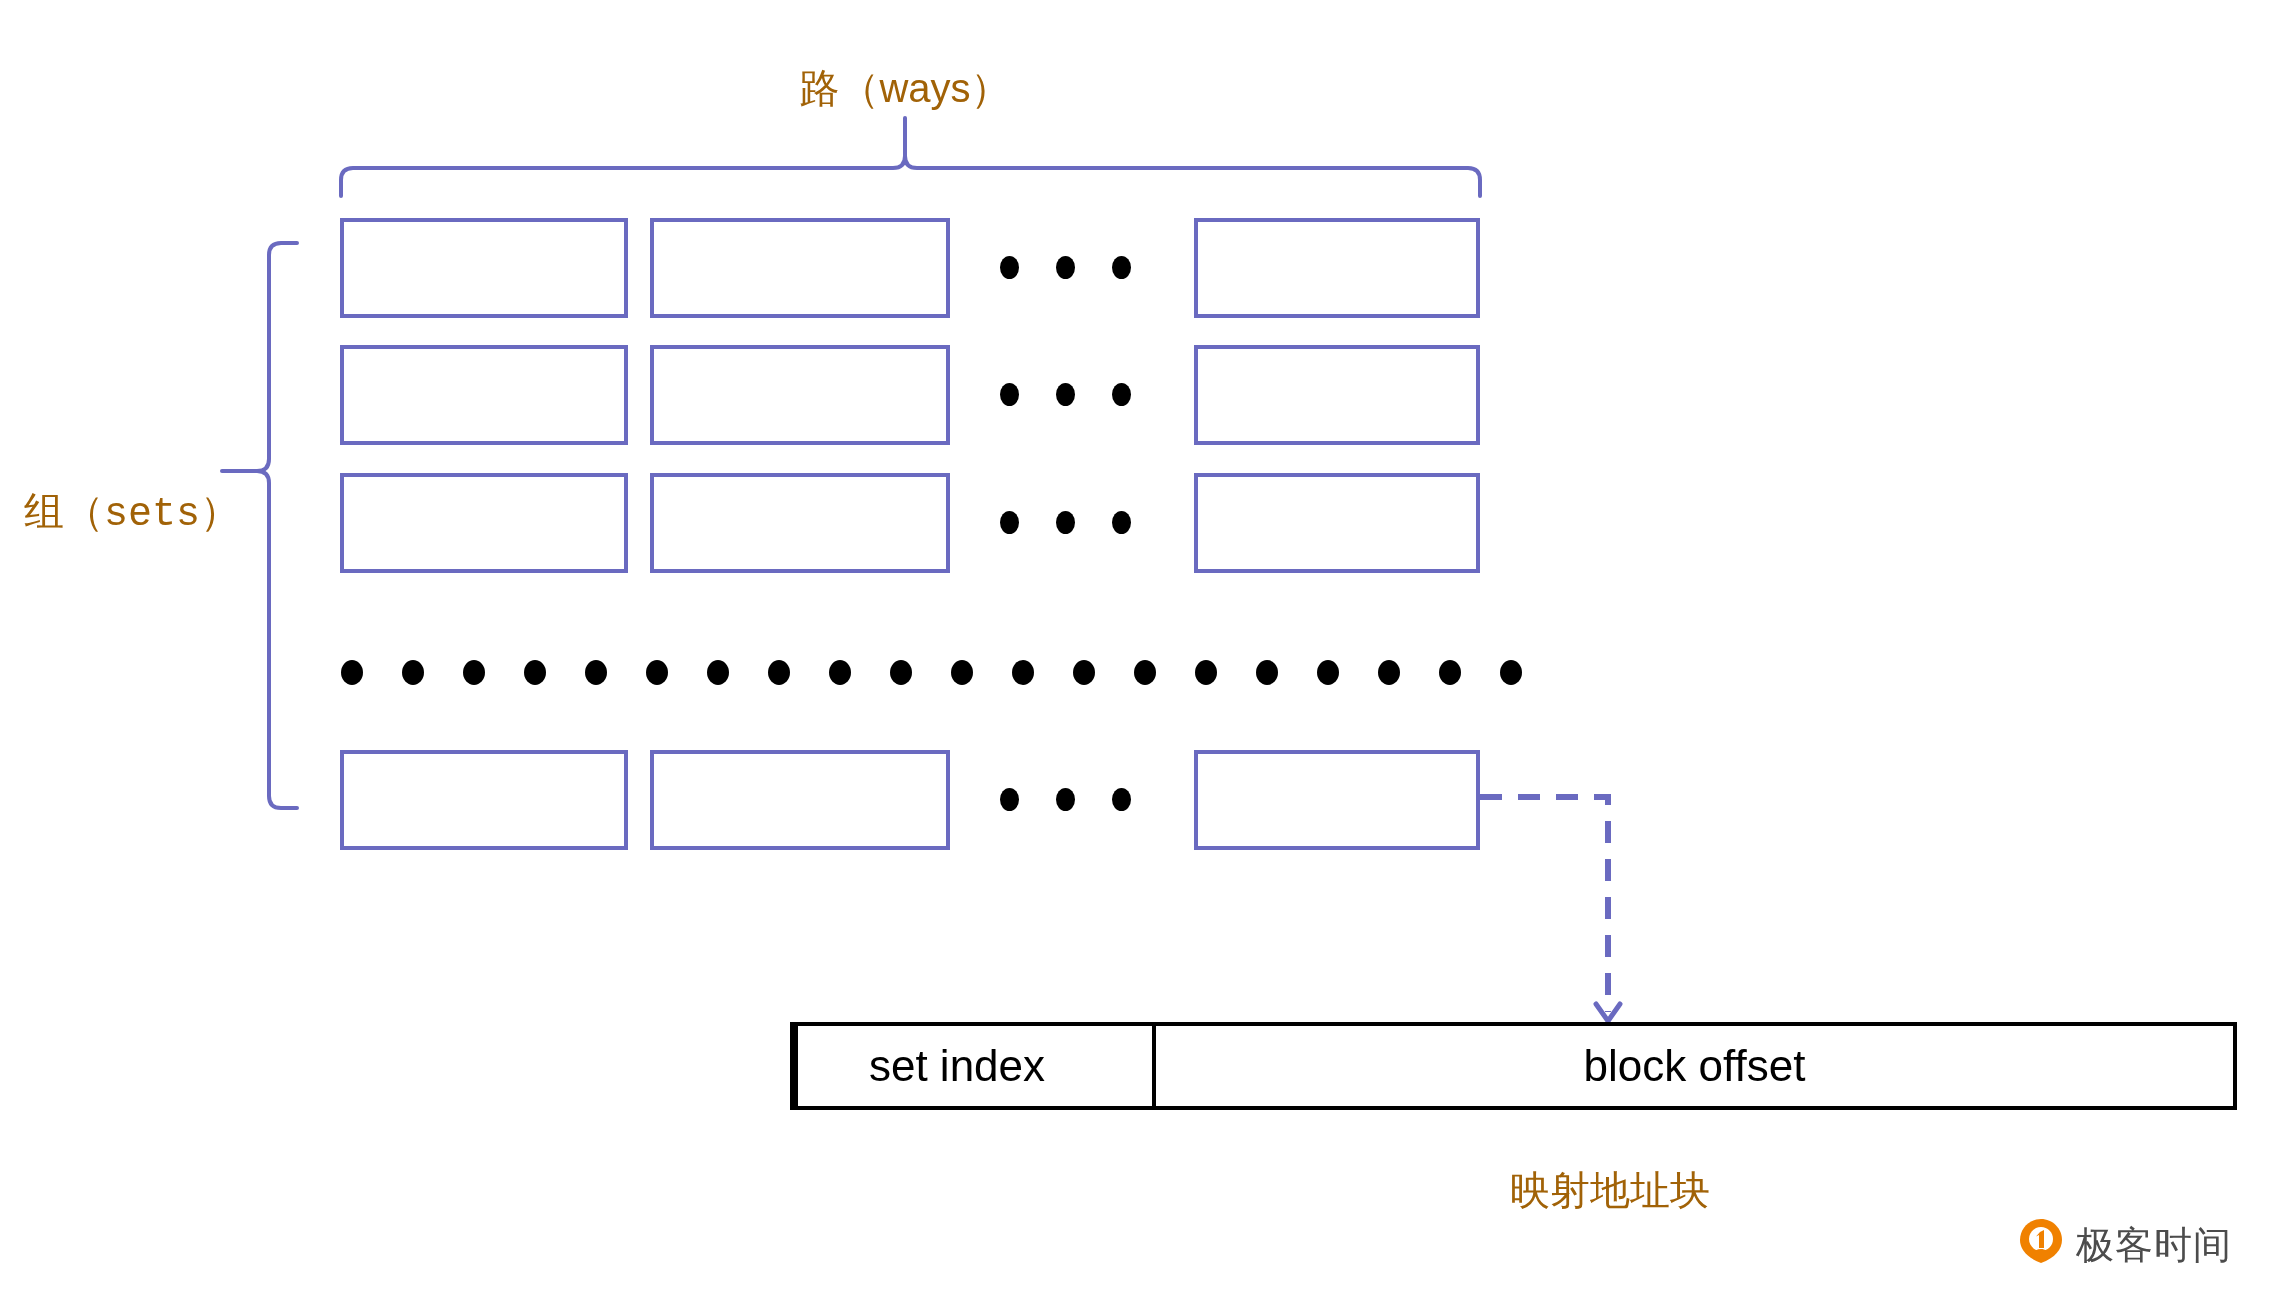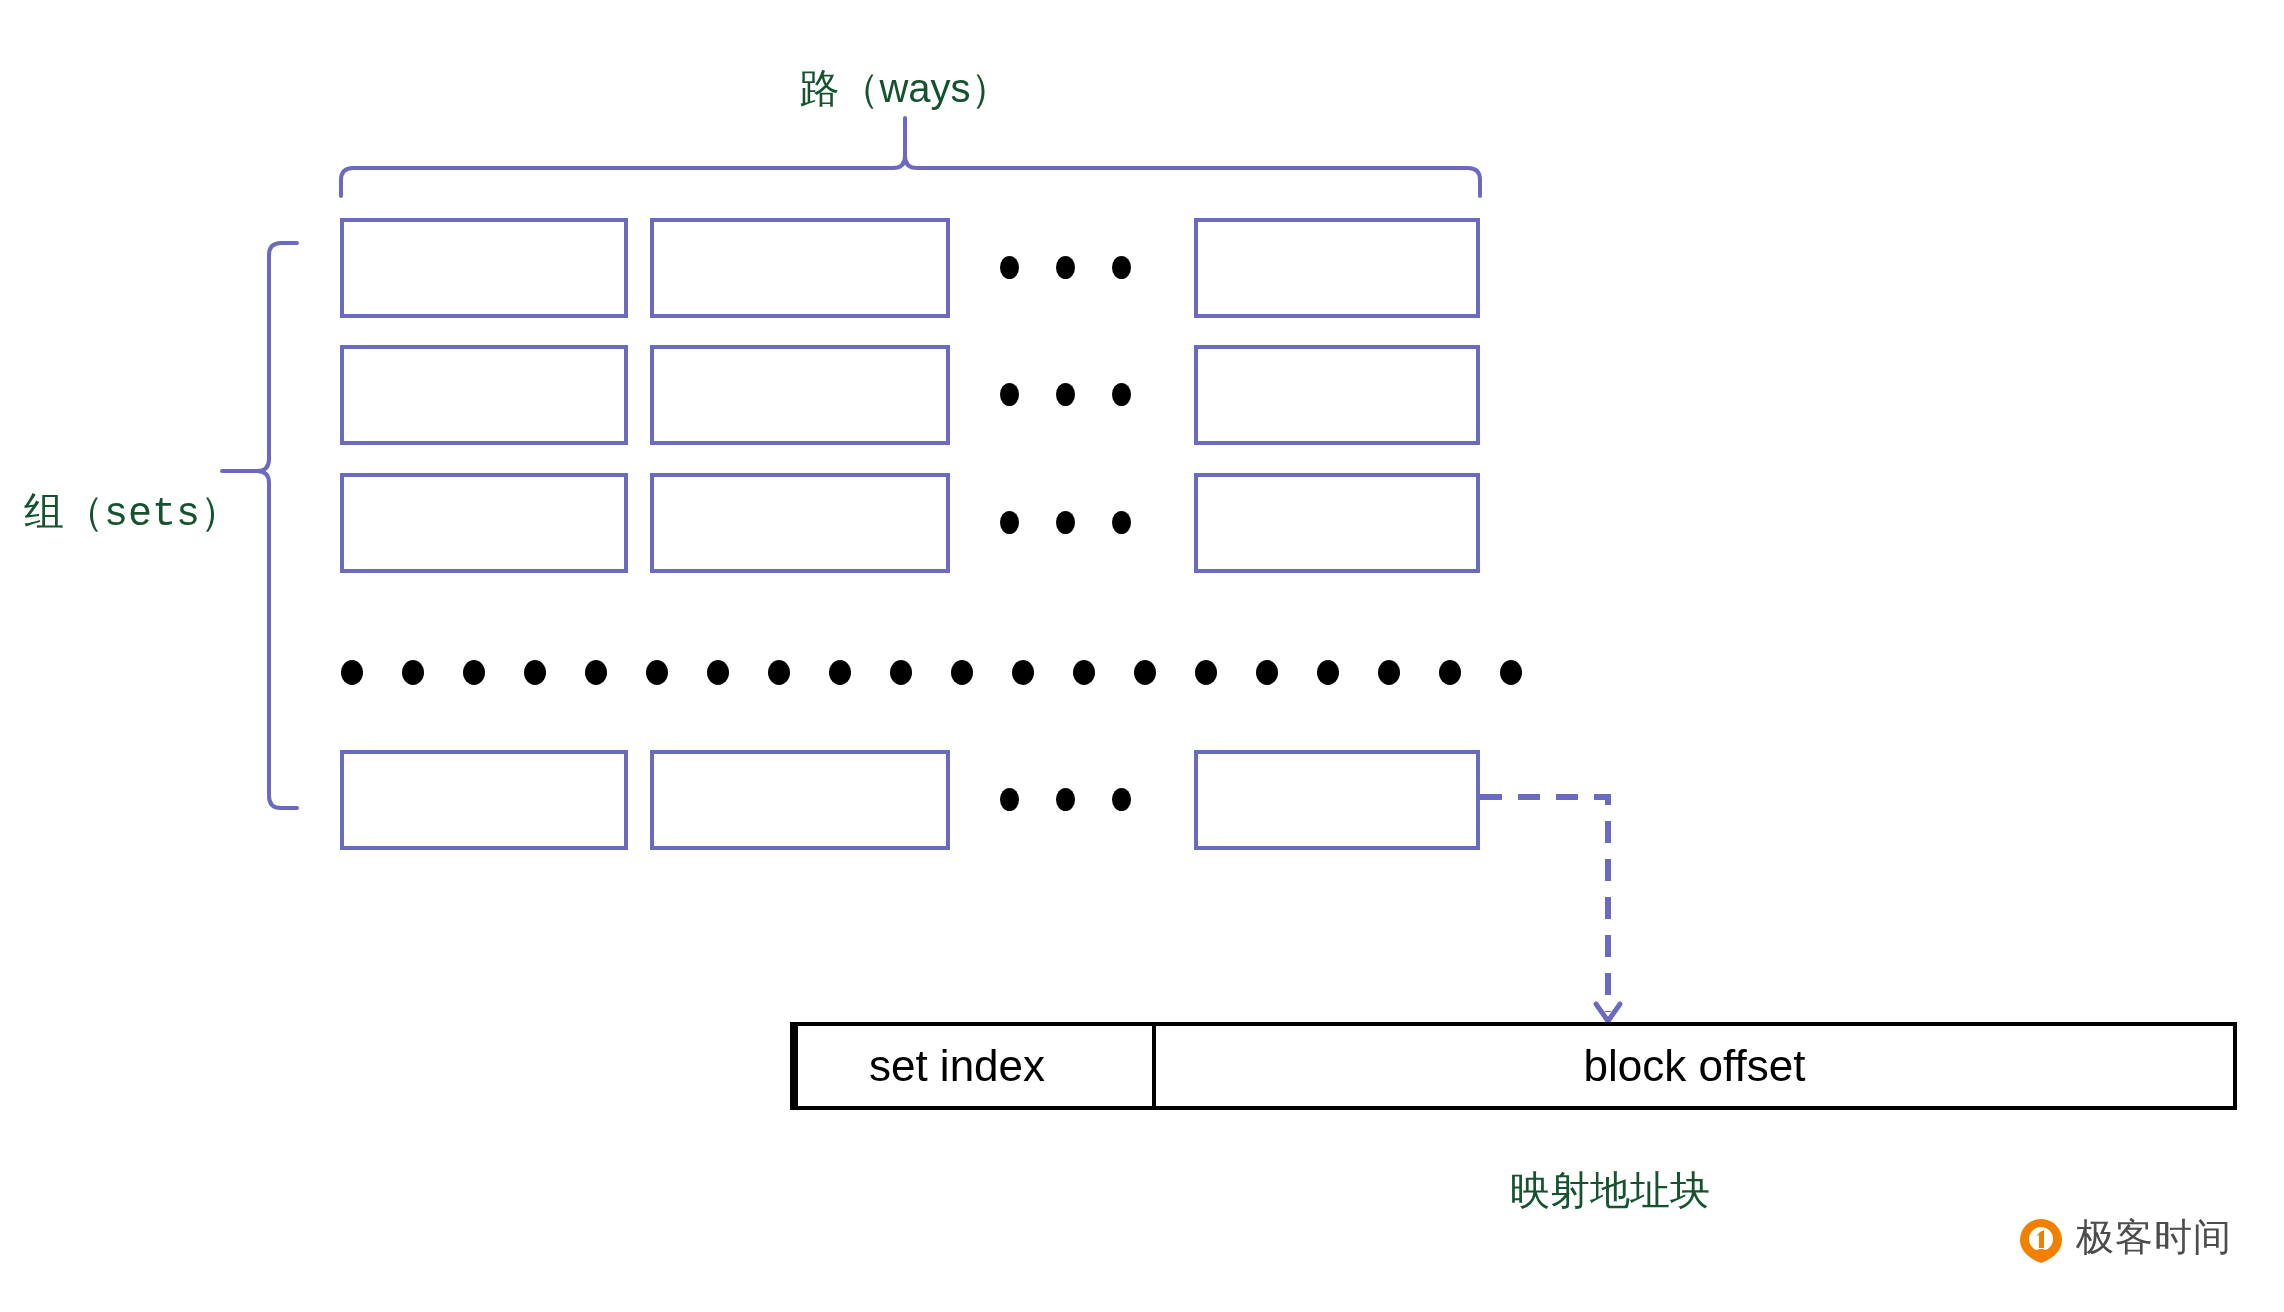--- a/index.html
+++ b/index.html
@@ -14,21 +14,21 @@
     position: relative;
     width: 2284px;
     height: 1312px;
     background: #ffffff;
     overflow: hidden;
   }
   .abs { position: absolute; }
 
   
   .label {
-    color: #14532d;
+    color: #a16207;
     white-space: nowrap;
     line-height: 1;
   }
   #ways-label {
     left: 0; top: 68px;
     width: 1810px;
     text-align: center;
     font-size: 40px;
   }
   #sets-label {
@@ -93,21 +93,21 @@
   #addr-field-setindex { width: 322px; border-left: 4px solid #000; }
   #addr-field-offset   { flex: 1;      border-left: 4px solid #000; margin-left: 36px; }
 
   
   #overlay { left: 0; top: 0; width: 2284px; height: 1312px; pointer-events: none; }
 
   
   #watermark {
     left: 2018px; top: 1218px;
     display: flex;
-    align-items: flex-start;
+    align-items: flex-end;
     gap: 12px;
   }
   #watermark .logo-mark {
     position: relative;
     width: 46px; height: 46px;
   }
   #watermark .logo-text {
     font-size: 38px;
     color: #4c4c4c;
     letter-spacing: 1px;

